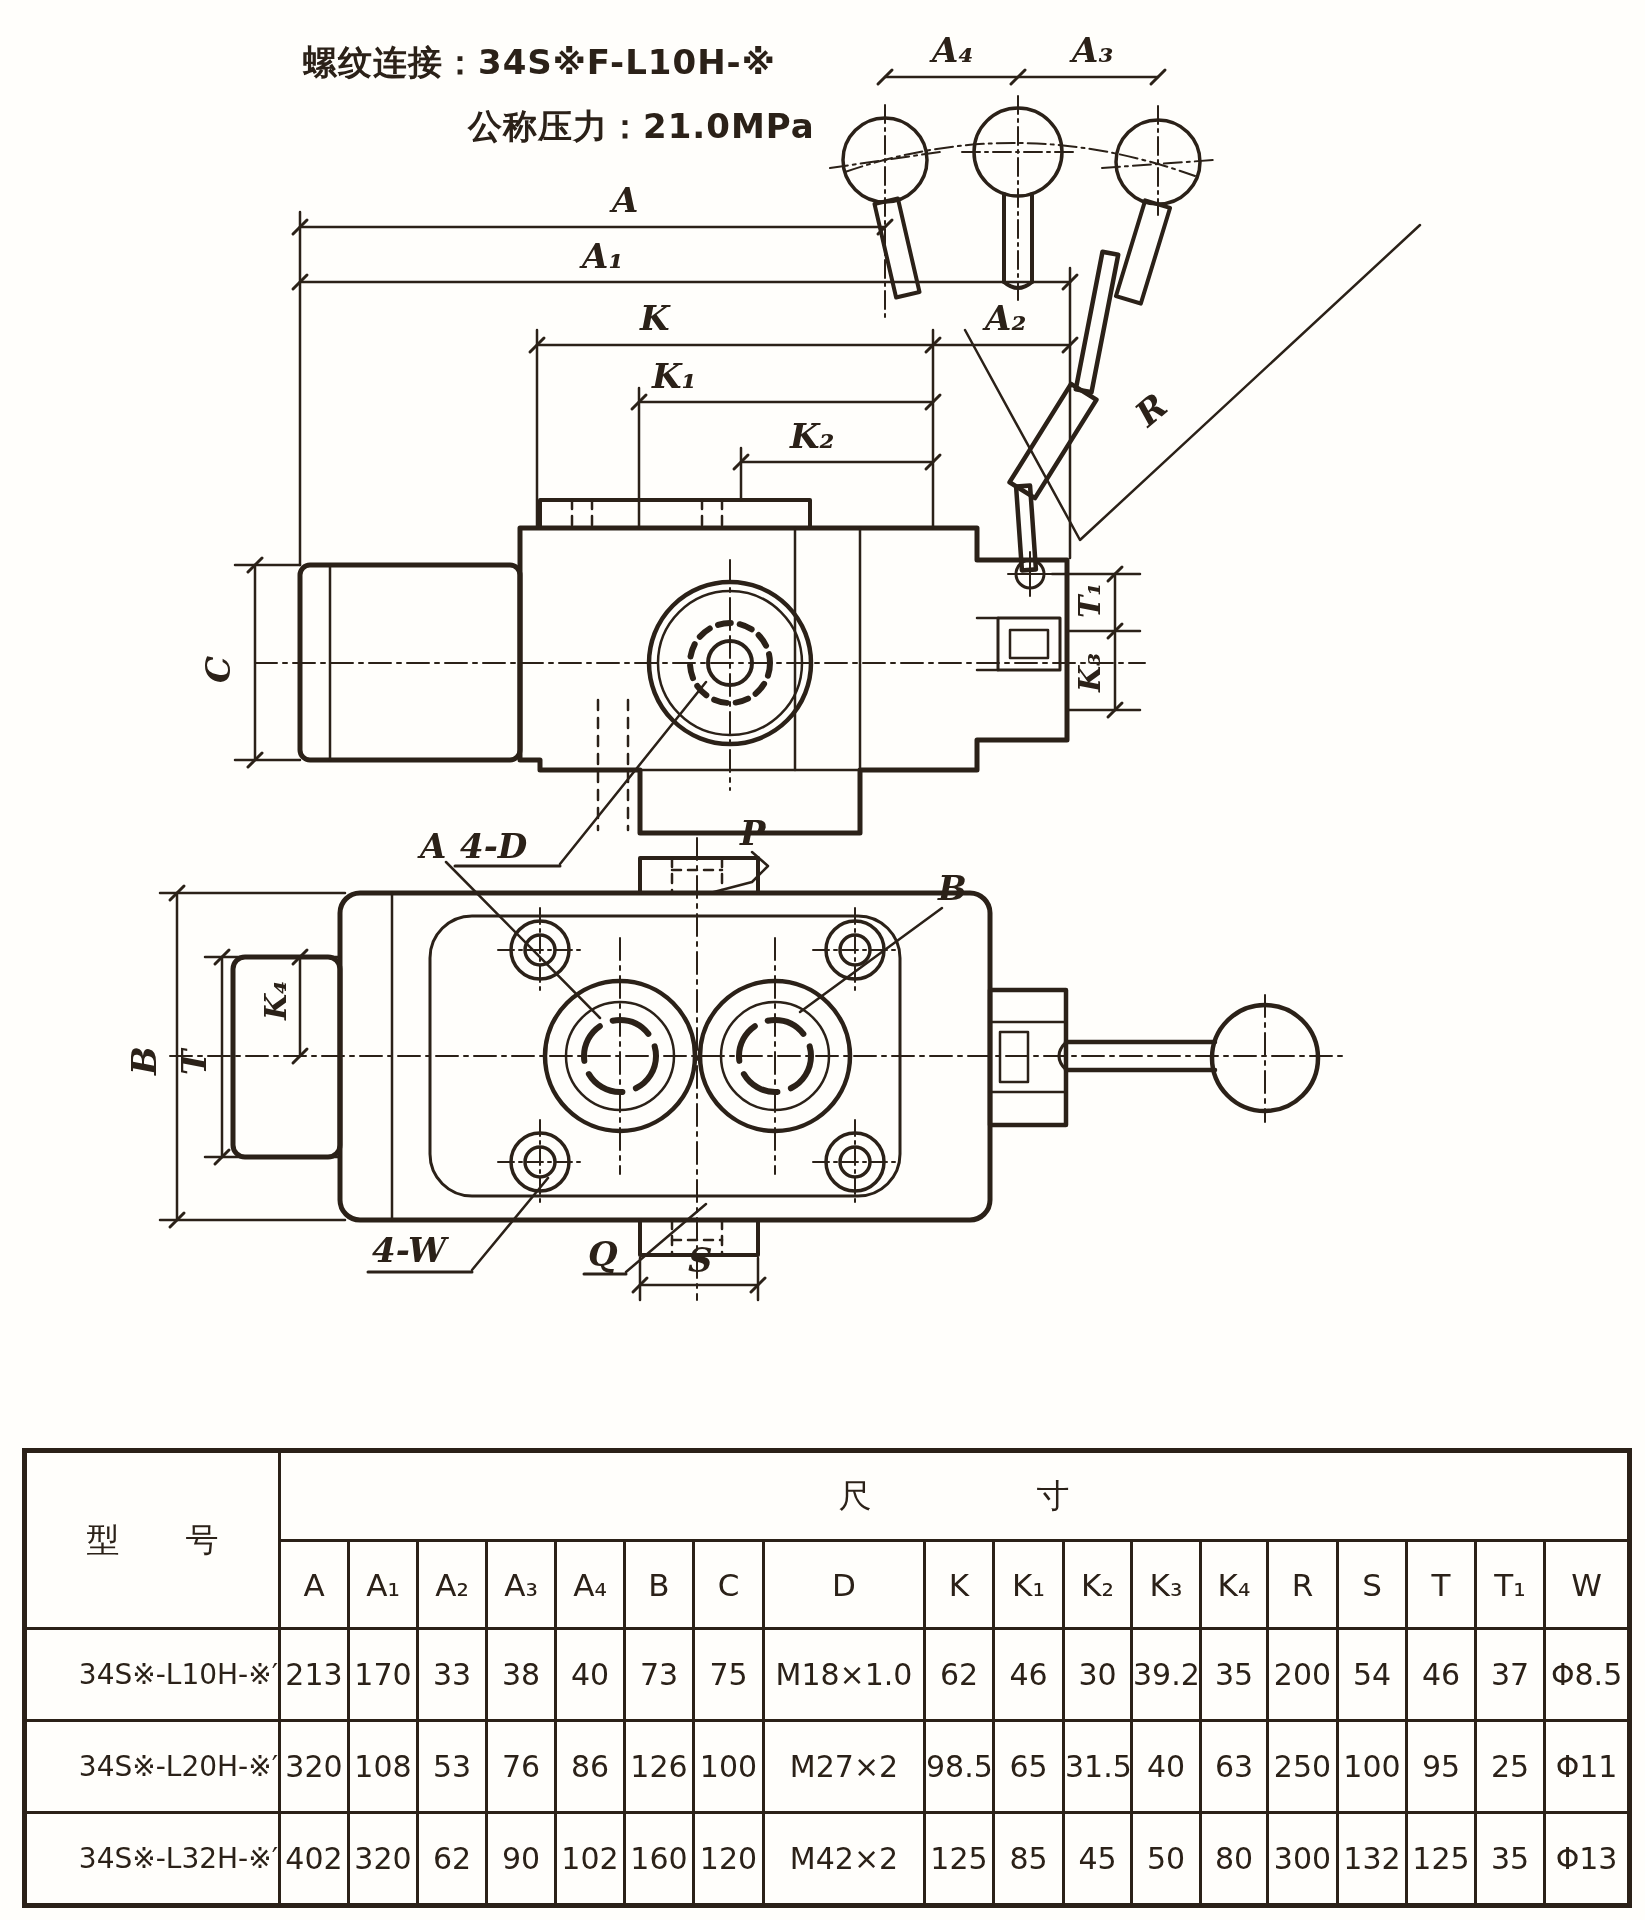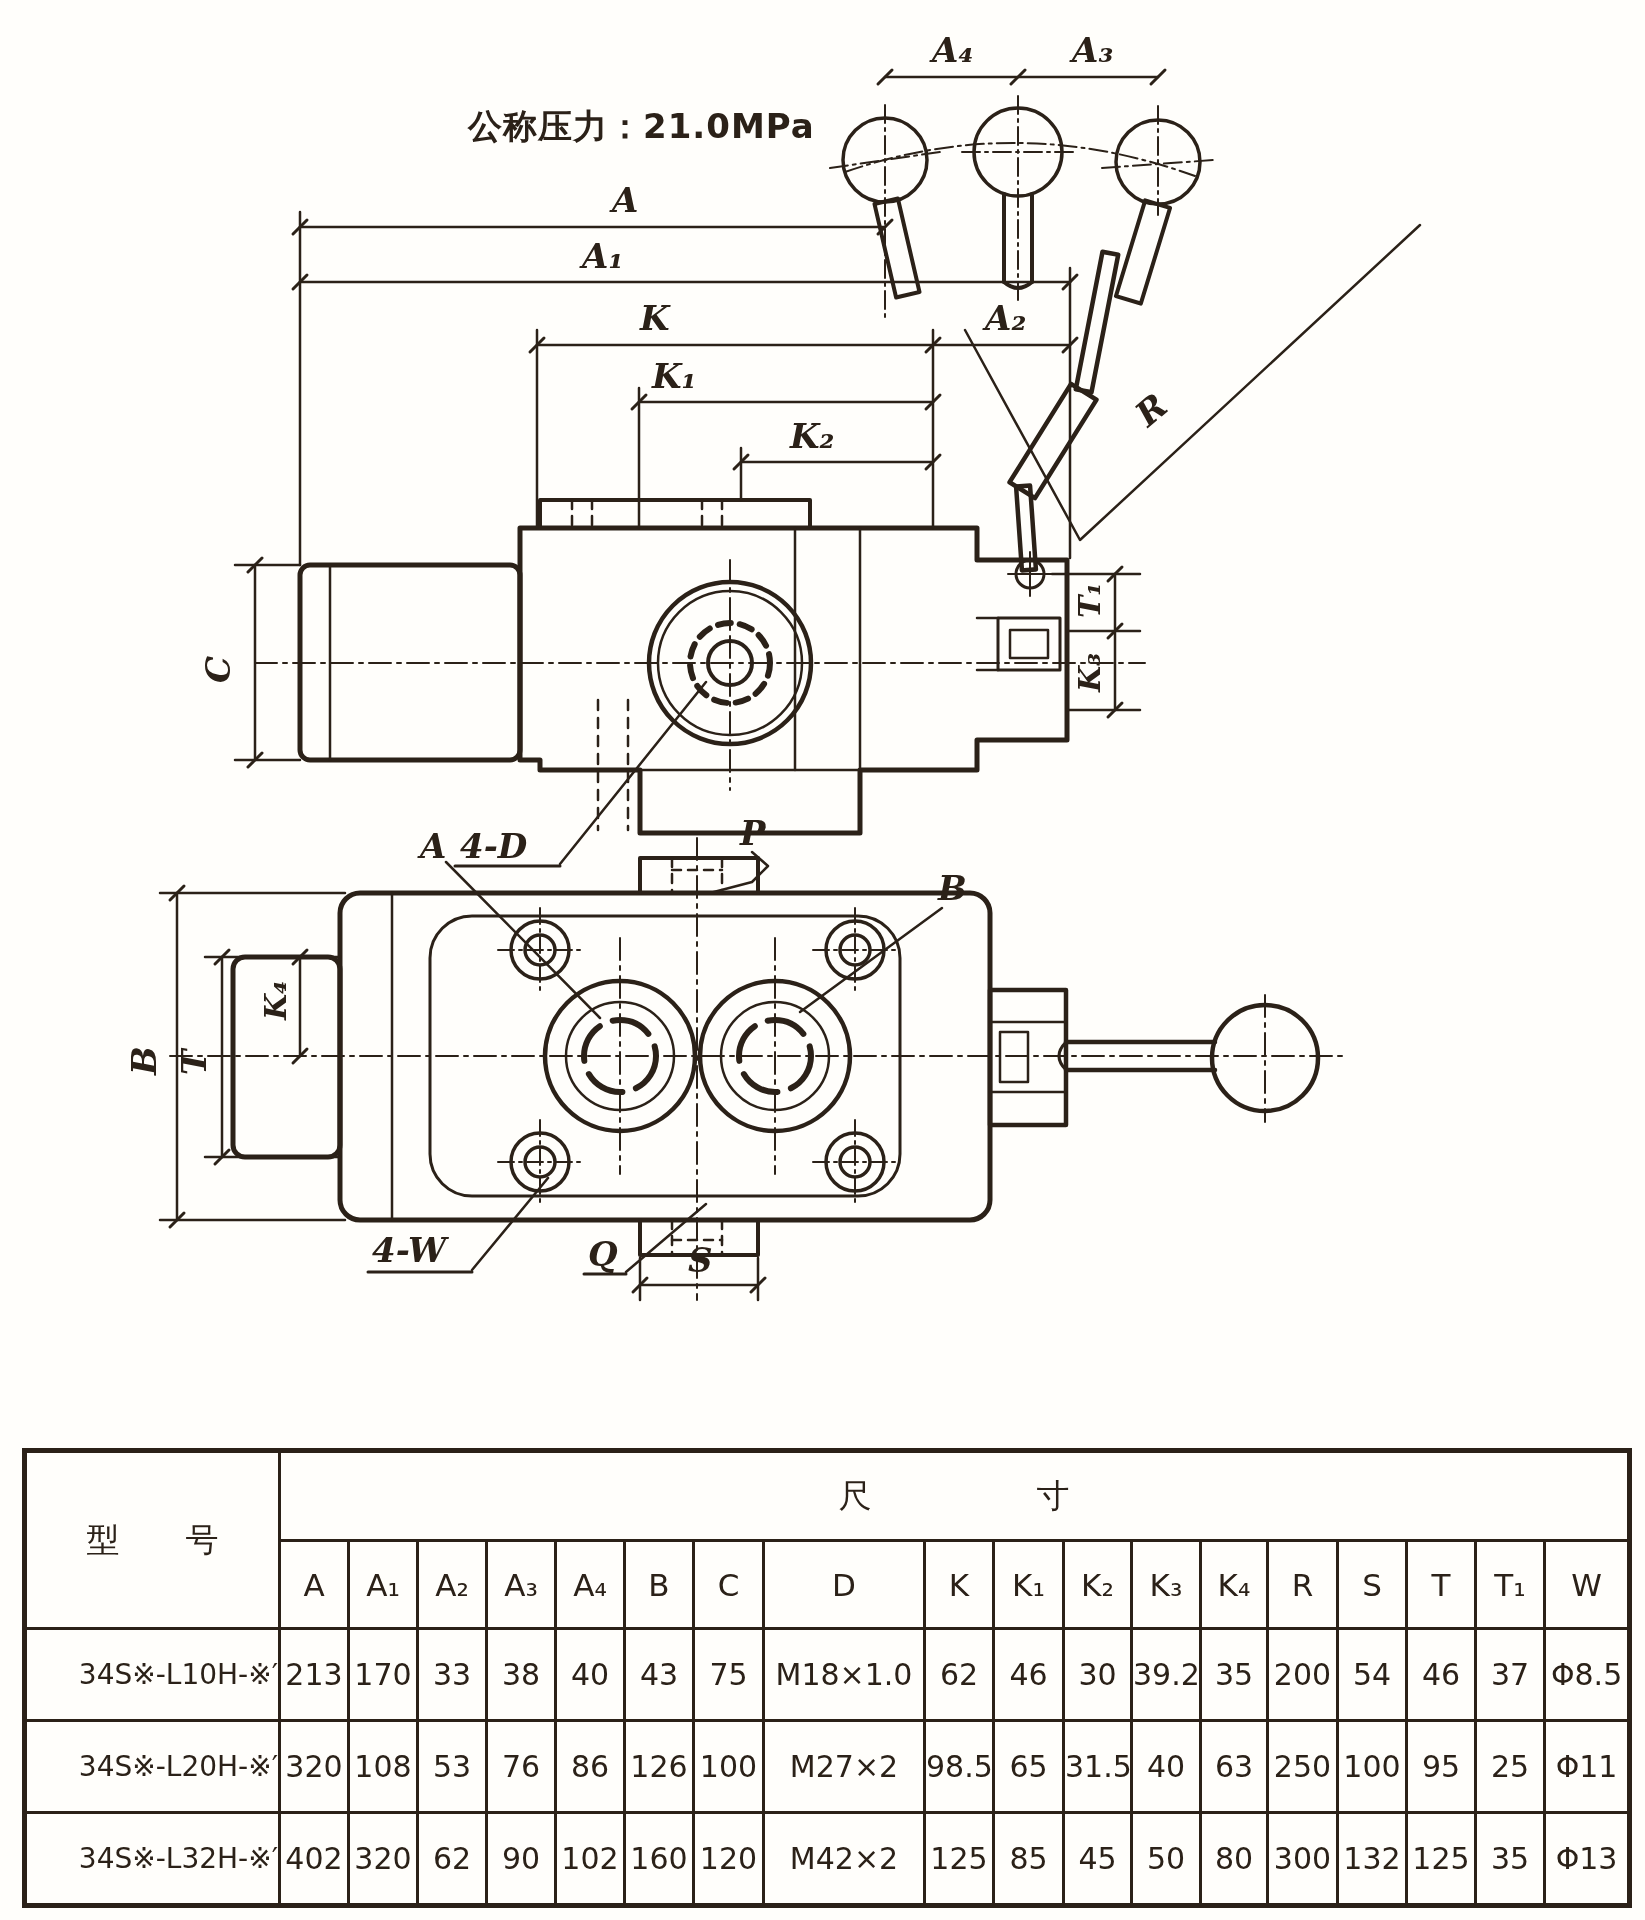--- a/index.html
+++ b/index.html
@@ -21,20 +21,21 @@
   table.spec tr.dr td{height:89px;}
   table.spec td.model{font-size:28px;text-align:right;padding-left:8px;}
   table.spec td.modelhead{font-size:33px;text-align:center;}
   table.spec{border:5px solid #2b2118;}
 </style>
 </head>
 <body>
 
 <div id="stage">
 
+  <div id="hdr1" class="hdr">螺纹连接：34S※F-L10H-※</div>
   <div id="hdr2" class="hdr">公称压力：21.0MPa</div>
 
   <svg width="1645" height="1390" viewBox="0 0 1645 1390" style="position:absolute;left:0;top:0;" fill="none" stroke="#2b2118" stroke-linecap="round" stroke-linejoin="round">
 
     <g stroke-width="2" stroke-dasharray="22 6 4 6">
       <line x1="255" y1="663" x2="1145" y2="663"></line>
       <line x1="730" y1="560" x2="730" y2="790"></line>
     </g>
 
     <g stroke-width="5">
@@ -375,21 +376,21 @@
             <td>T₁</td>
             <td>W</td>
           </tr>
           <tr class="dr">
             <td class="model">34S※-L10H-※′</td>
             <td>213</td>
             <td>170</td>
             <td>33</td>
             <td>38</td>
             <td>40</td>
-            <td>43</td>
+            <td>73</td>
             <td>75</td>
             <td>M18×1.0</td>
             <td>62</td>
             <td>46</td>
             <td>30</td>
             <td>39.2</td>
             <td>35</td>
             <td>200</td>
             <td>54</td>
             <td>46</td>

